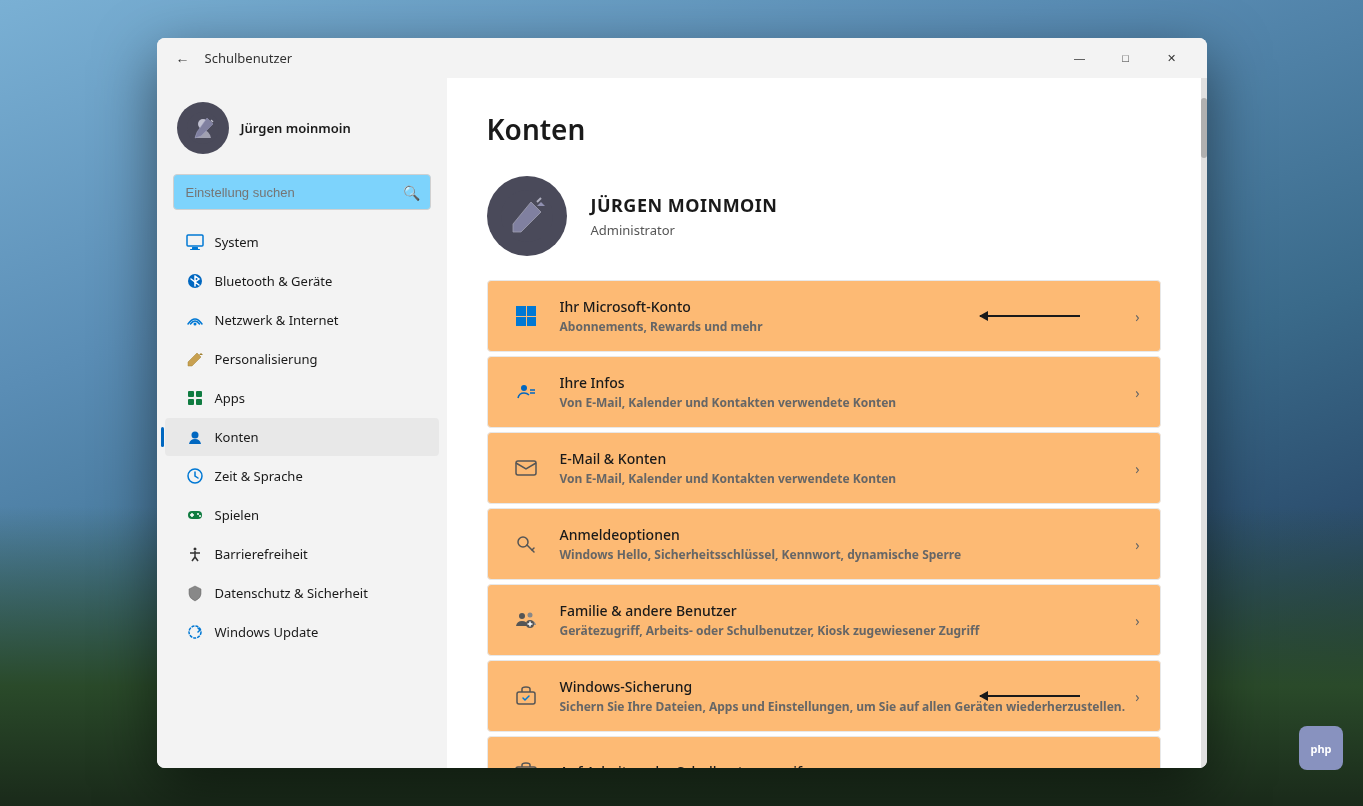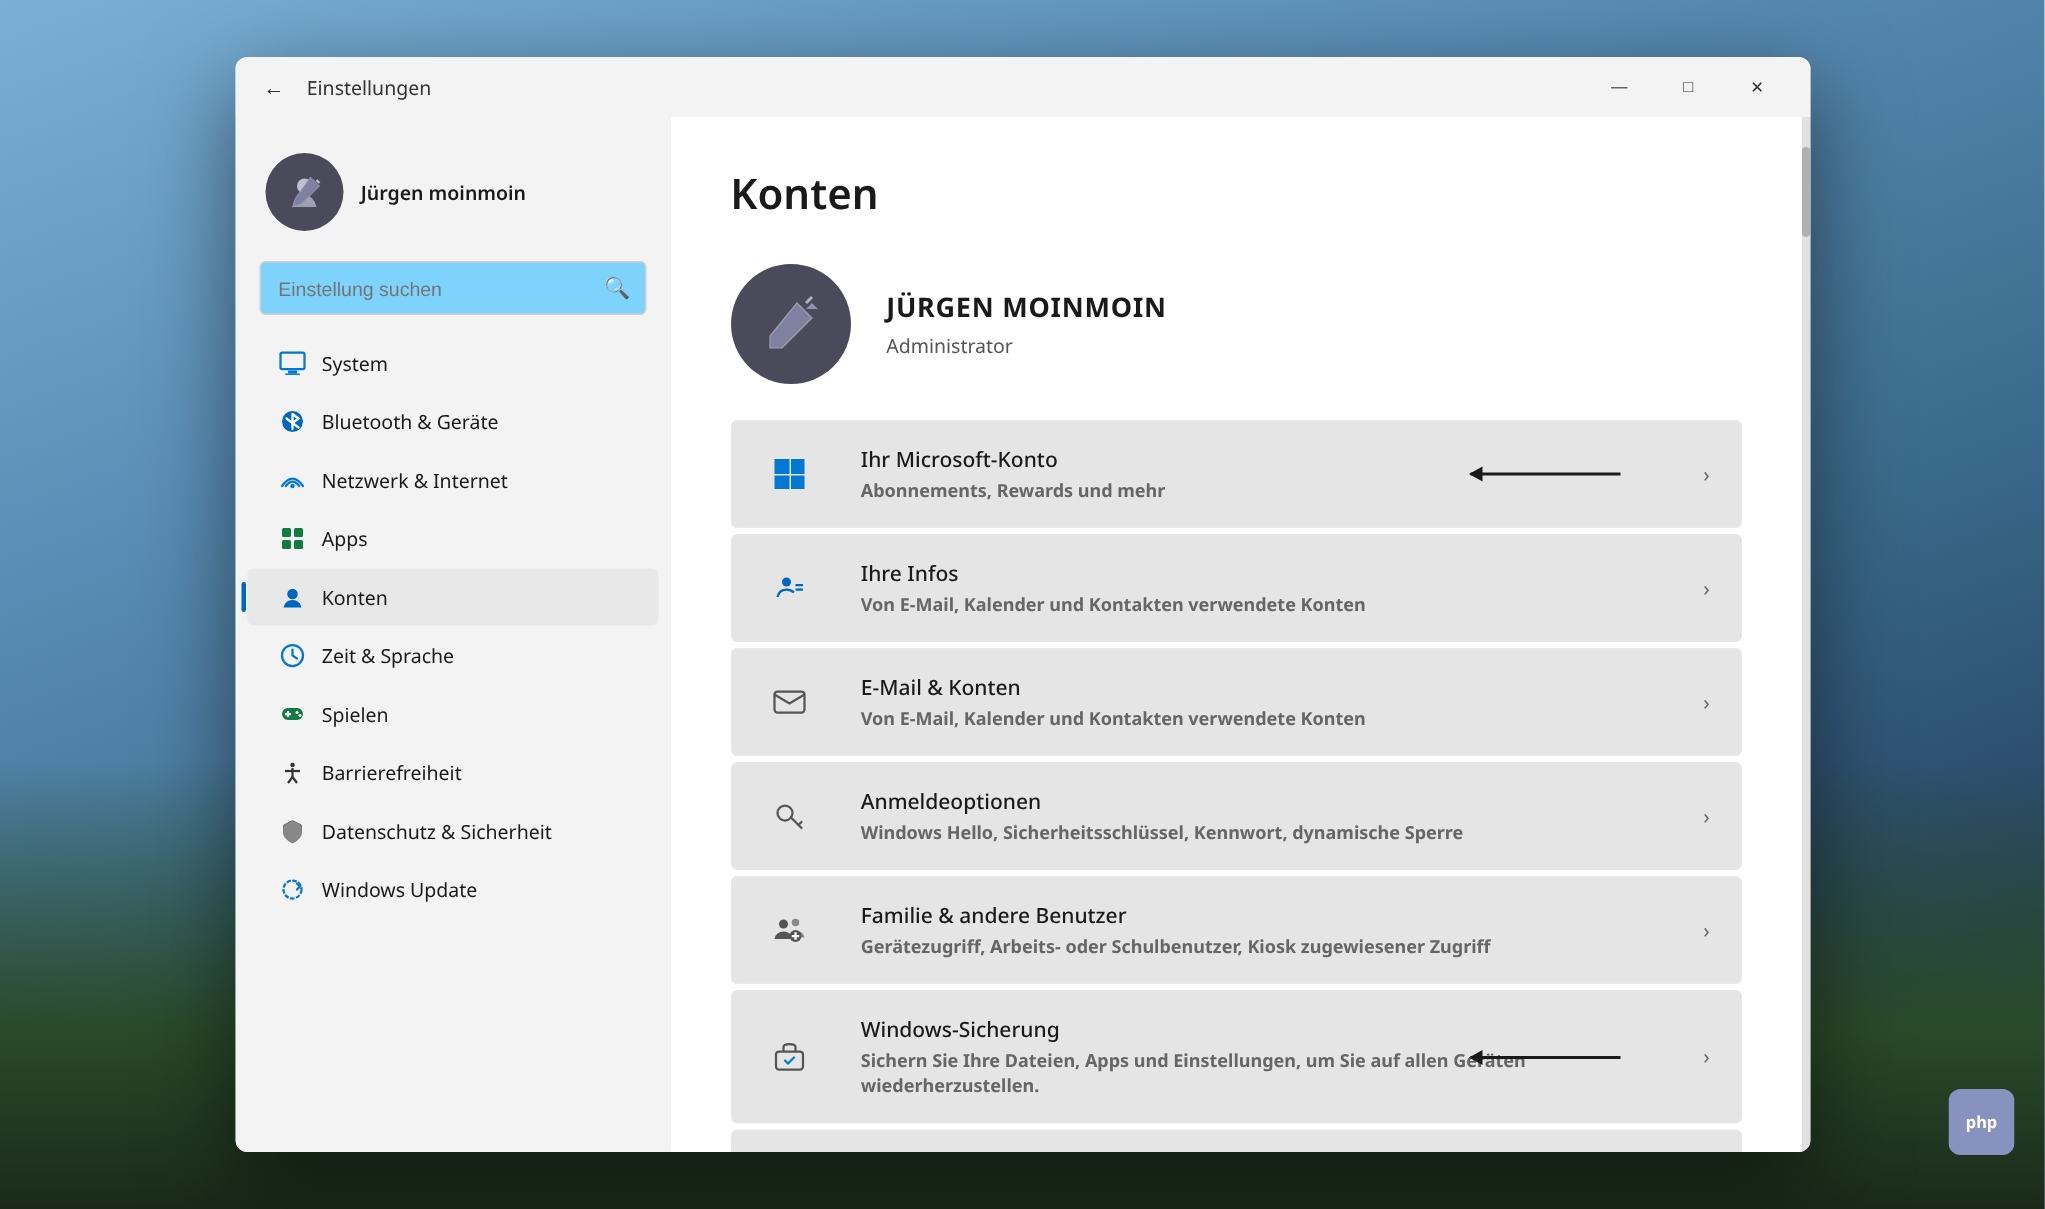--- a/index.html
+++ b/index.html
@@ -214,27 +214,26 @@
     
     .settings-list {
       display: flex;
       flex-direction: column;
       gap: 0;
     }
     .setting-row {
       display: flex;
       align-items: center;
       padding: 16px 20px;
-      background: #e5e5e5;
+      background: #fdba74;
       border: 1px solid #e8e8e8;
       border-radius: 4px;
       cursor: pointer;
       margin-bottom: 4px;
       position: relative;
-      gap: 14px;
     }
     .setting-icon {
       width: 36px; height: 36px;
       display: flex; align-items: center; justify-content: center;
       flex-shrink: 0;
       margin-right: 16px;
     }
     .setting-text { flex: 1; }
     .setting-title {
       font-size: 14px;
@@ -296,21 +295,21 @@
     .icon-gaming { color: #107c41; }
     .icon-update { color: #0078d4; }
   </style>
 </head>
 <body>
 
 <div class="window">
 
   <div class="titlebar">
     <button class="titlebar-back">←</button>
-    <span class="titlebar-title">Einstellungen</span>
+    <span class="titlebar-title">Schulbenutzer</span>
     <div class="titlebar-controls">
       <button class="titlebar-btn">—</button>
       <button class="titlebar-btn">□</button>
       <button class="titlebar-btn close">✕</button>
     </div>
   </div>
 
   <div class="main-content">
 
     <div class="sidebar">
@@ -362,20 +361,29 @@
           <span class="nav-item-icon icon-network">
             <svg width="18" height="18" viewBox="0 0 18 18" fill="none">
               <path d="M2 13 Q9 3 16 13" stroke="#0078d4" stroke-width="1.5" stroke-linecap="round" fill="none"></path>
               <path d="M4.5 13 Q9 7 13.5 13" stroke="#0078d4" stroke-width="1.5" stroke-linecap="round" fill="none"></path>
               <circle cx="9" cy="13" r="1.5" fill="#0078d4"></circle>
             </svg>
           </span>
           <span class="nav-item-label">Netzwerk &amp; Internet</span>
         </div>
 
+        <div class="nav-item">
+          <span class="nav-item-icon">
+            <svg width="18" height="18" viewBox="0 0 18 18" fill="none">
+              <path d="M11 3 L15 7 L6 16 L2 16 L2 12 Z" fill="#c8a050" stroke="#a08030" stroke-width="0.5"></path>
+              <path d="M13 5 L15 3 L17 5" fill="#a08030"></path>
+            </svg>
+          </span>
+          <span class="nav-item-label">Personalisierung</span>
+        </div>
 
         <div class="nav-item">
           <span class="nav-item-icon icon-apps">
             <svg width="18" height="18" viewBox="0 0 18 18" fill="none">
               <rect x="2" y="2" width="6" height="6" rx="1" fill="#107c41"></rect>
               <rect x="10" y="2" width="6" height="6" rx="1" fill="#107c41"></rect>
               <rect x="2" y="10" width="6" height="6" rx="1" fill="#107c41"></rect>
               <rect x="10" y="10" width="6" height="6" rx="1" fill="#107c41"></rect>
             </svg>
           </span>

